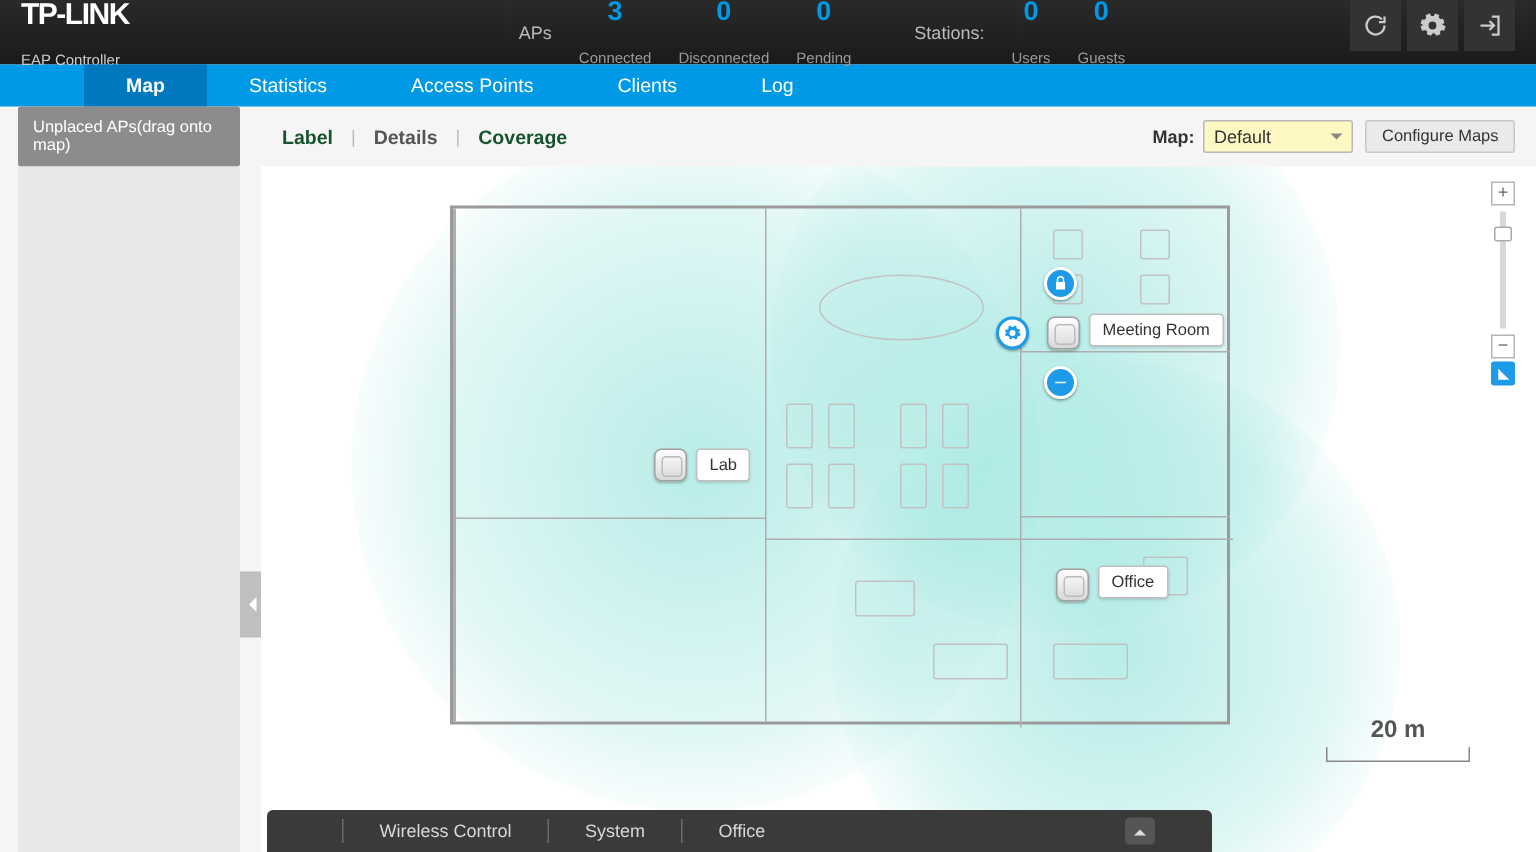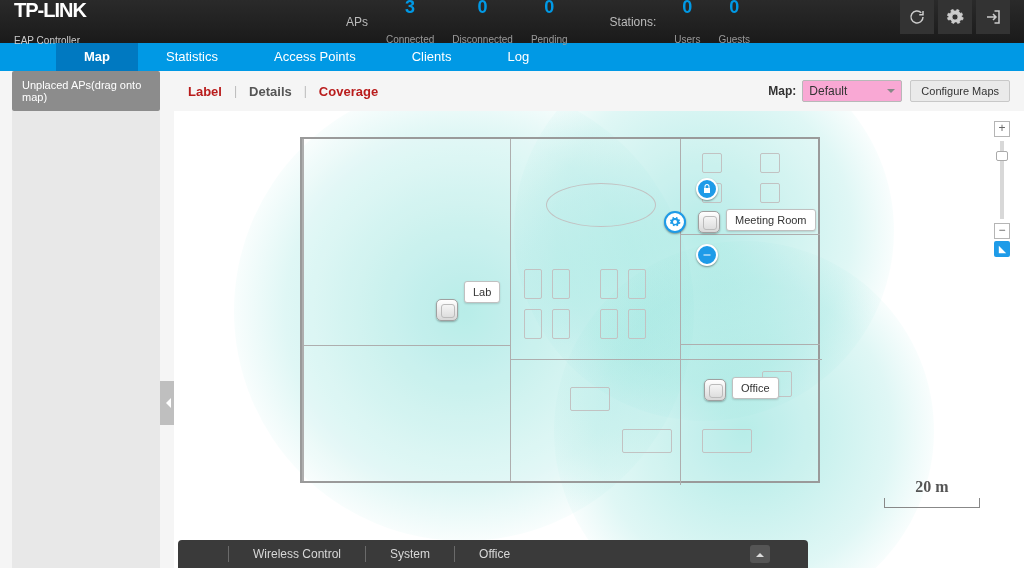--- a/index.html
+++ b/index.html
@@ -22,25 +22,25 @@
   
   .nav { height: 28px; background: #0099e5; display: flex; }
   .nav-item { padding: 0 28px; line-height: 28px; color: #fff; font-size: 13px; cursor: pointer; }
   .nav-item.active { background: #0079c1; font-weight: bold; }
   .nav-spacer-left { width: 56px; }
 
   
   .sec-bar { height: 40px; display: flex; align-items: center; padding-right: 14px; }
   .unplaced { background: #8c8c8c; color: #fff; padding: 8px 10px; margin: 6px 0 6px 12px; border-radius: 2px; font-size: 11px; width: 148px; }
   .subtabs { display: flex; gap: 12px; margin-left: 28px; }
-  .subtab { color: #b91c1c; font-weight: bold; font-size: 13px; cursor: pointer; }
+  .subtab { color: #14532d; font-weight: bold; font-size: 13px; cursor: pointer; }
   .subtab.active { color: #555; text-align: center; }
   .subtab-sep { color: #bbb; }
   .map-lbl { color: #333; font-weight: bold; margin-left: auto; margin-right: 6px; }
-  .map-sel { width: 100px; height: 22px; border: 1px solid #b8b8b8; background: #f9a8d4; padding: 0 18px 0 6px; line-height: 20px; font-size: 12px; position: relative; border-radius: 2px;}
+  .map-sel { width: 100px; height: 22px; border: 1px solid #b8b8b8; background: #fef9c3; padding: 0 18px 0 6px; line-height: 20px; font-size: 12px; position: relative; border-radius: 2px;}
   .map-sel:after { content: ""; position: absolute; right: 6px; top: 8px; border: 4px solid transparent; border-top-color: #888; }
   .cfg-btn { margin-left: 8px; height: 22px; padding: 0 10px; border: 1px solid #c8c8c8; background: #eaeaea; font-size: 11px; border-radius: 2px; cursor: pointer; line-height: 20px;}
 
   
   .main { position: relative; height: 457px; }
   .side-strip { position: absolute; left: 12px; top: 0; width: 148px; height: 100%; background: #e8e8e8; }
   .collapse-tab { position: absolute; left: 160px; top: 270px; width: 14px; height: 44px; background: #bfbfbf; display: flex; align-items: center; justify-content: center; cursor: pointer; }
   .collapse-tab:before { content: ""; border: 5px solid transparent; border-right-color: #fff; margin-right: 3px;}
   .canvas { position: absolute; left: 174px; right: 0; top: 0; bottom: 0; background: #fff; overflow: hidden; }
   .coverage { position: absolute; border-radius: 50%; background: radial-gradient(circle, rgba(80,210,200,0.45), rgba(80,210,200,0.18) 55%, rgba(80,210,200,0) 75%); }
@@ -58,21 +58,21 @@
   .bub-outline svg { fill:#1e9be8;}
 
   .zoom { position: absolute; right: 14px; top: 10px; width: 16px; display:flex; flex-direction:column; align-items:center;}
   .zoom-btn { width: 16px; height: 16px; background:#fff; border:1px solid #b5b5b5; font-size:12px; line-height:12px; text-align:center; cursor:pointer; color:#666;}
   .zoom-track { width:4px; height:78px; background:#d8d8d8; margin:4px 0; position:relative;}
   .zoom-thumb { position:absolute; left:-4px; top:10px; width:12px; height:10px; background:#fff; border:1px solid #aaa; border-radius:2px;}
   .meas { position:absolute; right:14px; top:130px; width:16px; height:16px; background:#1e9be8; display:flex; align-items:center; justify-content:center; cursor:pointer; border-radius:2px;}
   .meas svg{width:11px;height:11px;fill:#fff;}
 
   .scale { position: absolute; right: 44px; bottom: 60px; text-align:center; }
-  .scale-txt { font-size: 16px; color:#555; font-weight:bold; margin-bottom:2px;font-family:Liberation Serif, serif;}
+  .scale-txt { font-size: 16px; color:#555; font-weight:bold; margin-bottom:2px;}
   .scale-bar { width: 96px; height:10px; border:1px solid #888; border-top:none;}
 
   
   .bottom { position:absolute; left:178px; right:216px; bottom:0; height:28px; background:#3a3a3a; border-radius:4px 4px 0 0; display:flex; align-items:center; padding:0 38px 0 50px;}
   .btab { color:#d8d8d8; font-size:12px; padding:0 24px; height:22px; line-height:22px; cursor:pointer;}
   .btab.active { background:#fff; color:#333; font-weight:bold; border-radius:2px;}
   .bsep { width:1px; height:16px; background:#6a6a6a; }
   .chev { margin-left:auto; width:20px; height:18px; background:#555; border-radius:3px; display:flex; align-items:center; justify-content:center; cursor:pointer;}
   .chev:before{content:"";border:4px solid transparent;border-bottom-color:#ddd; margin-bottom:3px;}
 
@@ -188,21 +188,21 @@
       <div class="desk" style="left:458px;top:14px;width:20px;height:20px"></div>
       <div class="desk" style="left:400px;top:44px;width:20px;height:20px"></div>
       <div class="desk" style="left:458px;top:44px;width:20px;height:20px"></div>
       <div class="desk" style="left:268px;top:248px;width:40px;height:24px"></div>
       <div class="desk" style="left:320px;top:290px;width:50px;height:24px"></div>
       <div class="desk" style="left:400px;top:290px;width:50px;height:24px"></div>
       <div class="desk" style="left:460px;top:232px;width:30px;height:26px"></div>
     </div>
 
     <div class="ap" style="left:262px; top:188px;"></div>
-    <div class="ap-label" style="left:290px; top:170px;">Lab</div>
+    <div class="ap-label" style="left:290px; top:188px;">Lab</div>
 
     <div class="ap" style="left:524px; top:100px;"></div>
     <div class="ap-label" style="left:552px; top:98px;">Meeting Room</div>
 
     <div class="ap" style="left:530px; top:268px;"></div>
     <div class="ap-label" style="left:558px; top:266px;">Office</div>
 
     <div class="bubble bub-blue" style="left:522px; top:67px;">
       <svg viewBox="0 0 24 24">
           <path d="M7 10V7a5 5 0 0 1 10 0v3h1v10H6V10zm2 0h6V7a3 3 0 0 0-6 0z"></path>

